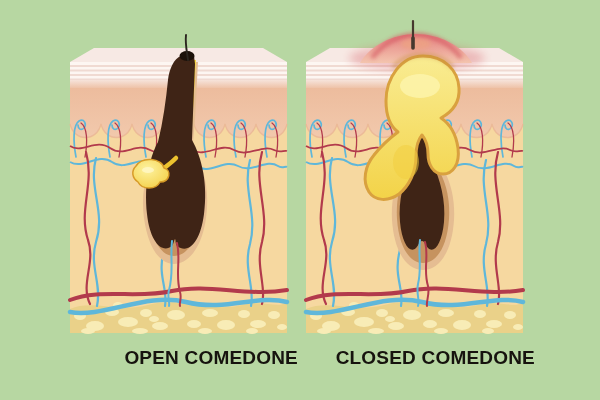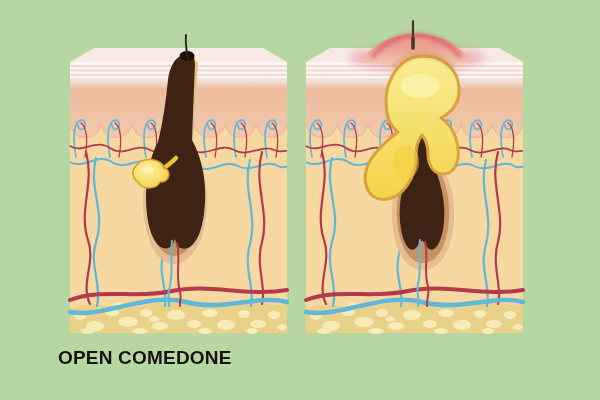--- a/index.html
+++ b/index.html
@@ -5,21 +5,21 @@
   html,body{margin:0;padding:0;}
   body{
     width:600px;height:400px;overflow:hidden;
     background:var(--background,#b7d7a2);
     font-family:"Liberation Sans",sans-serif;
   }
   .stage{position:relative;width:600px;height:400px;}
   .stage svg{position:absolute;left:0;top:0;}
   .label{
     position:absolute;top:347px;height:22px;line-height:22px;
-    text-align:left;white-space:nowrap;
+    text-align:right;white-space:nowrap;
     font-weight:700;font-size:19px;letter-spacing:.2px;
     color:var(--label-text,#16130e);
   }
   .label-left{left:58px;width:240px;}
   .label-right{left:295px;width:240px;}
 </style>
 </head>
 <body>
 
 <div class="stage">
@@ -189,13 +189,14 @@
         <path d="M423,56 C444,56 458,70 459,88 C460,102 452,112 441,118 C450,124 456,134 458,148 C460,164 453,174 443,174 C433,174 428,164 428,154 C428,147 426,140 422,135 C418,140 416,147 416,156 C416,172 409,186 399,194 C388,202 375,201 369,192 C362,181 365,166 374,155 C381,146 390,138 398,132 C390,126 386,115 386,101 C386,78 401,56 423,56 Z" fill="url(#massGrad)" stroke="var(--sebum-rim,#d9a13f)" stroke-width="3" stroke-linejoin="round"></path>
         <path d="M393,68 C400,59 410,55 422,55 C434,55 446,59 453,68" fill="none" stroke="#c68a3c" stroke-width="4" opacity="0.55" filter="url(#blur2)"></path>
         <ellipse cx="420" cy="86" rx="20" ry="12" fill="#fdf6b0" opacity="0.75"></ellipse>
         <ellipse cx="406" cy="162" rx="13" ry="17" fill="#f2ce3e" opacity="0.5"></ellipse>
       </g>
     </g>
   </svg>
 
   <div class="label label-left">OPEN COMEDONE</div>
 
+  <div class="label label-right">CLOSED COMEDONE</div>
 </div>
 
 </body></html>

